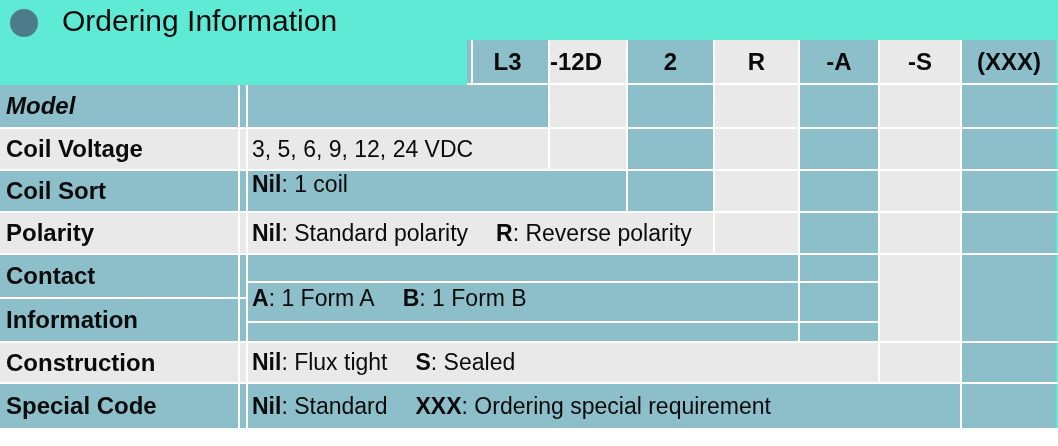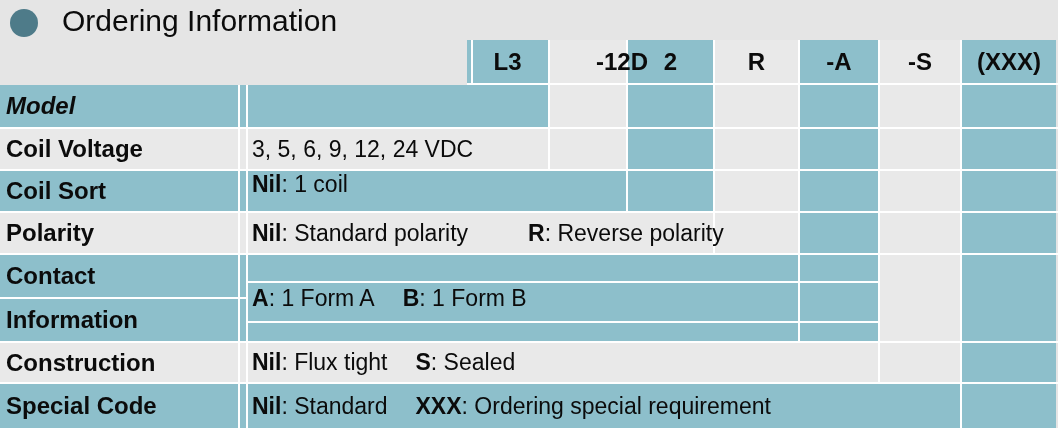--- a/index.html
+++ b/index.html
@@ -3,21 +3,21 @@
 <meta charset="utf-8">
 <style>
   :root{
     --teal:#8dbfcb;
     --gray:#e9e9e9;
     --bullet:#4e7b89;
     --ink:#0b0b0b;
   }
   html,body{margin:0;padding:0;background:#fff;}
   .stage{
-    position:relative;width:1058px;height:430px;background:#e5e5e5;
+    position:relative;width:1058px;height:430px;background:#5eead4;
     font-family:"Liberation Sans", sans-serif;color:var(--ink);overflow:hidden;
   }
   .band{position:absolute;left:0;width:1056px;z-index:1;}
   .teal{background:var(--teal);}
   .gray{background:var(--gray);}
   .col{position:absolute;top:40px;z-index:2;}
   .vline{position:absolute;width:2px;background:#fff;z-index:3;}
   .hline{position:absolute;height:2px;background:#fff;z-index:3;}
   .thin{height:1.5px;}
   .code-cell{
@@ -86,21 +86,21 @@
   <div class="hline" style="left:0;top:211px;width:1058px;"></div>
   <div class="hline" style="left:0;top:253px;width:1058px;"></div>
   <div class="hline" style="left:0;top:297px;width:246px;"></div>
   <div class="hline thin" style="left:248px;top:281px;width:630px;"></div>
   <div class="hline thin" style="left:248px;top:321px;width:630px;"></div>
   <div class="hline" style="left:0;top:341px;width:1058px;"></div>
   <div class="hline" style="left:0;top:382px;width:1058px;"></div>
   <div class="hline" style="left:0;top:428px;width:1058px;"></div>
 
   <div class="code-cell" style="left:467px;width:81px;">L3</div>
-  <div class="code-cell" style="left:576px;width:76px;padding-left:8px;">-12D</div>
+  <div class="code-cell" style="left:530px;width:76px;padding-left:8px;">-12D</div>
   <div class="code-cell" style="left:628px;width:85px;">2</div>
   <div class="code-cell" style="left:715px;width:83px;">R</div>
   <div class="code-cell" style="left:800px;width:78px;">-A</div>
   <div class="code-cell" style="left:880px;width:80px;">-S</div>
   <div class="code-cell" style="left:962px;width:94px;">(XXX)</div>
 
   <div class="row-label" style="top:85px;height:42px;font-style:italic;">Model</div>
   <div class="row-label" style="top:129px;height:40px;">Coil Voltage</div>
   <div class="row-label" style="top:171px;height:40px;">Coil Sort</div>
   <div class="row-label" style="top:213px;height:40px;">Polarity</div>
@@ -110,21 +110,21 @@
   <div class="row-label" style="top:384px;height:44px;">Special Code</div>
 
   <div class="row-content" style="top:129px;height:40px;">
     <span class="seg">3, 5, 6, 9, 12, 24 VDC</span>
   </div>
 
   <div class="row-content" style="top:171px;height:40px;flex-direction:column;">
     <span class="seg"><b>Nil</b><span>: 1 coil</span></span>
   </div>
 
-  <div class="row-content" style="top:213px;height:40px;gap:32px;">
+  <div class="row-content" style="top:213px;height:40px;">
     <span class="seg"><b>Nil</b><span>: Standard polarity</span></span>
     <span class="seg"><b>R</b><span>: Reverse polarity</span></span>
   </div>
 
   <div class="row-content" style="top:255px;height:86px;">
     <span class="seg"><b>A</b><span>: 1 Form A</span></span>
     <span class="seg"><b>B</b><span>: 1 Form B</span></span>
   </div>
 
   <div class="row-content" style="top:343px;height:39px;">

